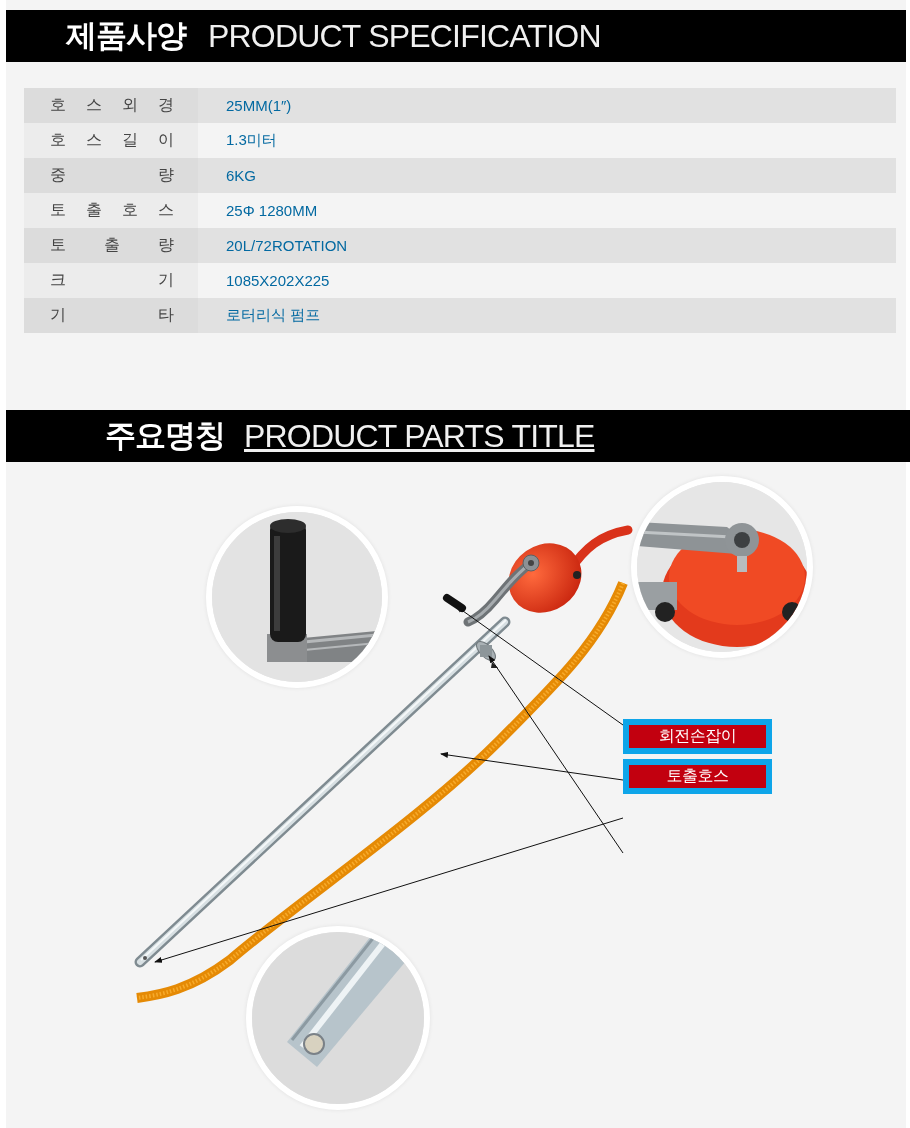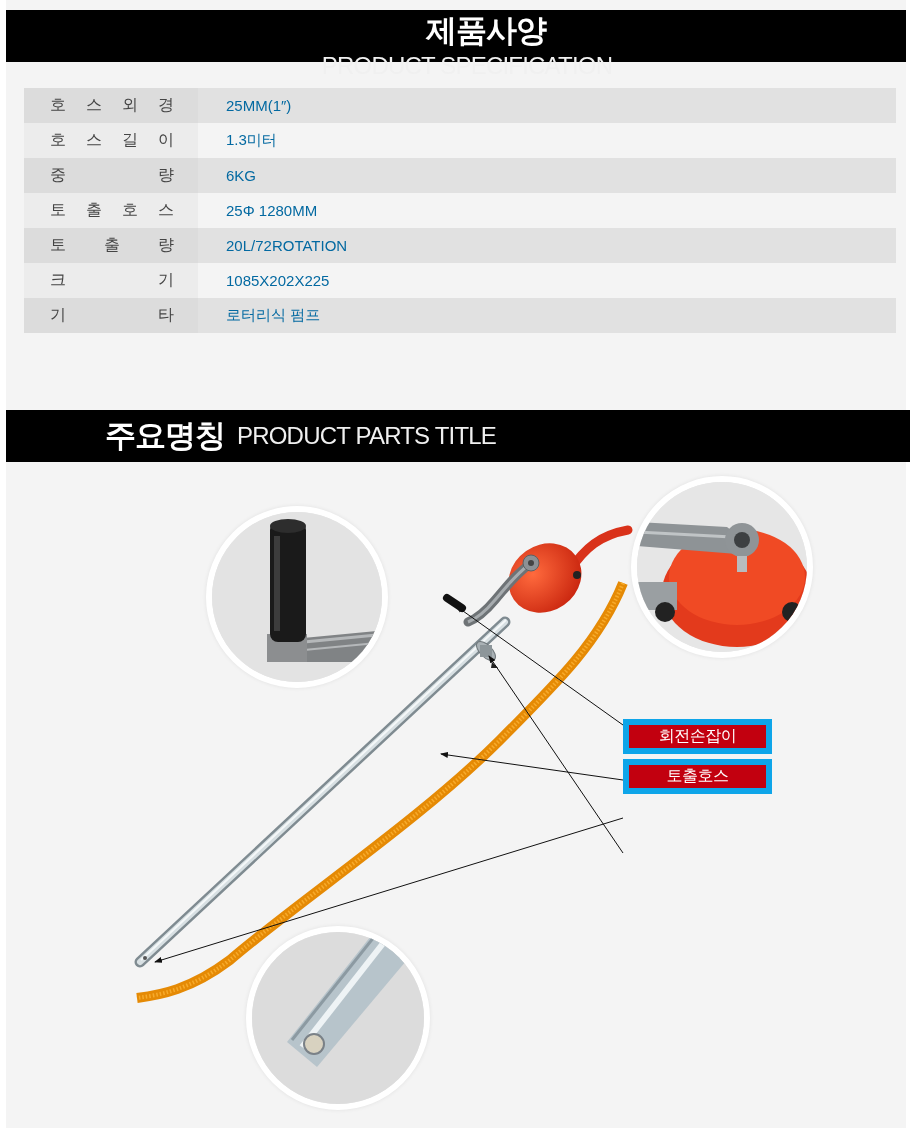--- a/index.html
+++ b/index.html
@@ -6,24 +6,24 @@
   body {
     width: 910px; height: 1128px; background: #ffffff; position: relative; overflow: hidden;
     font-family: "DejaVu Sans", "Liberation Sans", sans-serif;
   }
   .page { position: absolute; left: 6px; top: 0; width: 900px; height: 1128px; background: #f4f4f4; }
   .section-header {
     position: absolute; left: 6px; width: 900px; height: 52px; background: #000;
     display: flex; align-items: center; color: #fff;
   }
   .section-header .ko { font-size: 31px; font-weight: bold; letter-spacing: -1px; margin-left: 60px; }
-  .section-header .en { font-family: "Liberation Sans", sans-serif; font-size: 24px; letter-spacing: -0.8px; color: #f0f0f0; margin-left: 22px; }
-  #hdr1 { top: 10px; flex-direction: column; }
+  .section-header .en { font-family: "Liberation Sans", sans-serif; font-size: 32px; letter-spacing: -0.8px; color: #f0f0f0; margin-left: 22px; }
+  #hdr1 { top: 10px; }
   #hdr2 { top: 410px; padding-left: 39px; }
-  #hdr2 .en { margin-left: 12px; }
+  #hdr2 .en { margin-left: 19px; text-decoration: underline; }
 
   .spec-table { position: absolute; left: 24px; top: 88px; width: 872px; }
   .spec-row { display: flex; height: 35px; align-items: center; }
   .spec-row.dark { background: #e1e1e1; }
   .spec-row.light { background: #f4f4f4; }
   .spec-row .lbl {
     width: 174px; height: 100%; display: flex; align-items: center; justify-content: space-between;
     padding: 0 24px 0 26px; box-sizing: border-box; color: #444; font-size: 16px;
   }
   .spec-row.dark .lbl { background: #dcdcdc; }

